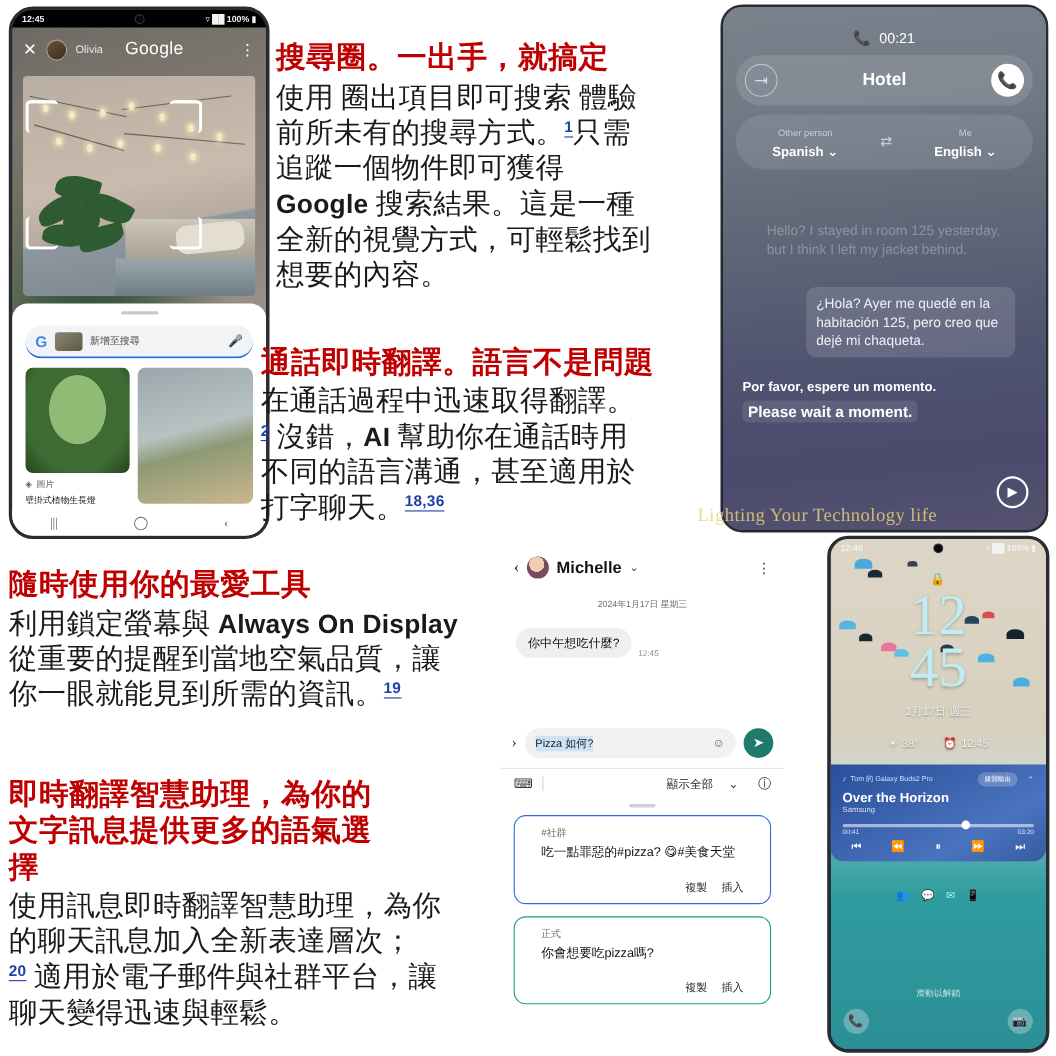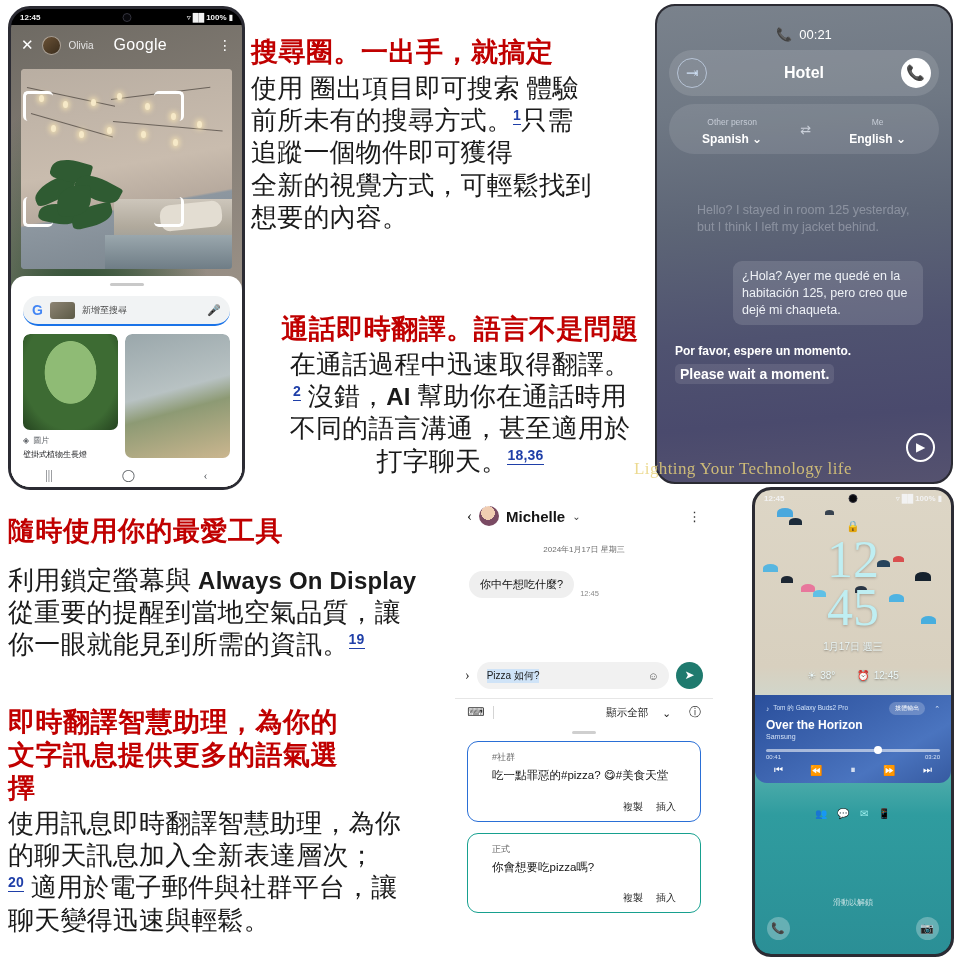--- a/index.html
+++ b/index.html
@@ -375,26 +375,27 @@
       </div>
     </div>
   </div>
 
   <div class="copy-block" style="left:251px; top:36px; width:382px;">
     <div class="copy-head">搜尋圈。一出手，就搞定</div>
     <div class="copy-body" style="margin-top:4px;">
       <div><span>使用 </span><span>圈出項目即可搜索</span><span> 體驗</span></div>
       <div><span>前所未有的搜尋方式。</span><sup class="ref">1</sup><span>只需</span></div>
       <div>追蹤一個物件即可獲得</div>
+      <div><span class="latin-bold">Google</span><span> 搜索結果。這是一種</span></div>
       <div>全新的視覺方式，可輕鬆找到</div>
       <div>想要的內容。</div>
     </div>
   </div>
 
-  <div class="copy-block" style="left:269px; top:313px; width:382px;text-align:center;">
+  <div class="copy-block" style="left:237px; top:313px; width:382px;">
     <div class="copy-head">通話即時翻譯。語言不是問題</div>
     <div class="copy-body" style="margin-top:3px;">
       <div>在通話過程中迅速取得翻譯。</div>
       <div><sup class="ref">2</sup><span> 沒錯，</span><span class="latin-bold">AI</span><span> 幫助你在通話時用</span></div>
       <div>不同的語言溝通，甚至適用於</div>
       <div><span>打字聊天。</span><sup class="ref">18,36</sup></div>
     </div>
   </div>
 
   <div class="phone" id="phone2">
@@ -433,21 +434,21 @@
       </div>
 
       <div id="p2-play">▶</div>
     </div>
   </div>
 
   <div id="watermark">Lighting Your Technology life</div>
 
   <div class="copy-block" style="left:8px; top:515px; width:440px;">
     <div class="copy-head">隨時使用你的最愛工具</div>
-    <div class="copy-body" style="margin-top:17px;">
+    <div class="copy-body" style="margin-top:3px;">
       <div><span>利用鎖定螢幕與 </span><span class="latin-bold">Always On Display</span></div>
       <div>從重要的提醒到當地空氣品質，讓</div>
       <div><span>你一眼就能見到所需的資訊。</span><sup class="ref">19</sup></div>
     </div>
   </div>
 
   <div class="copy-block" style="left:8px; top:706px; width:440px;">
     <div class="copy-head">
       <div>即時翻譯智慧助理，為你的</div>
       <div>文字訊息提供更多的語氣選</div>

